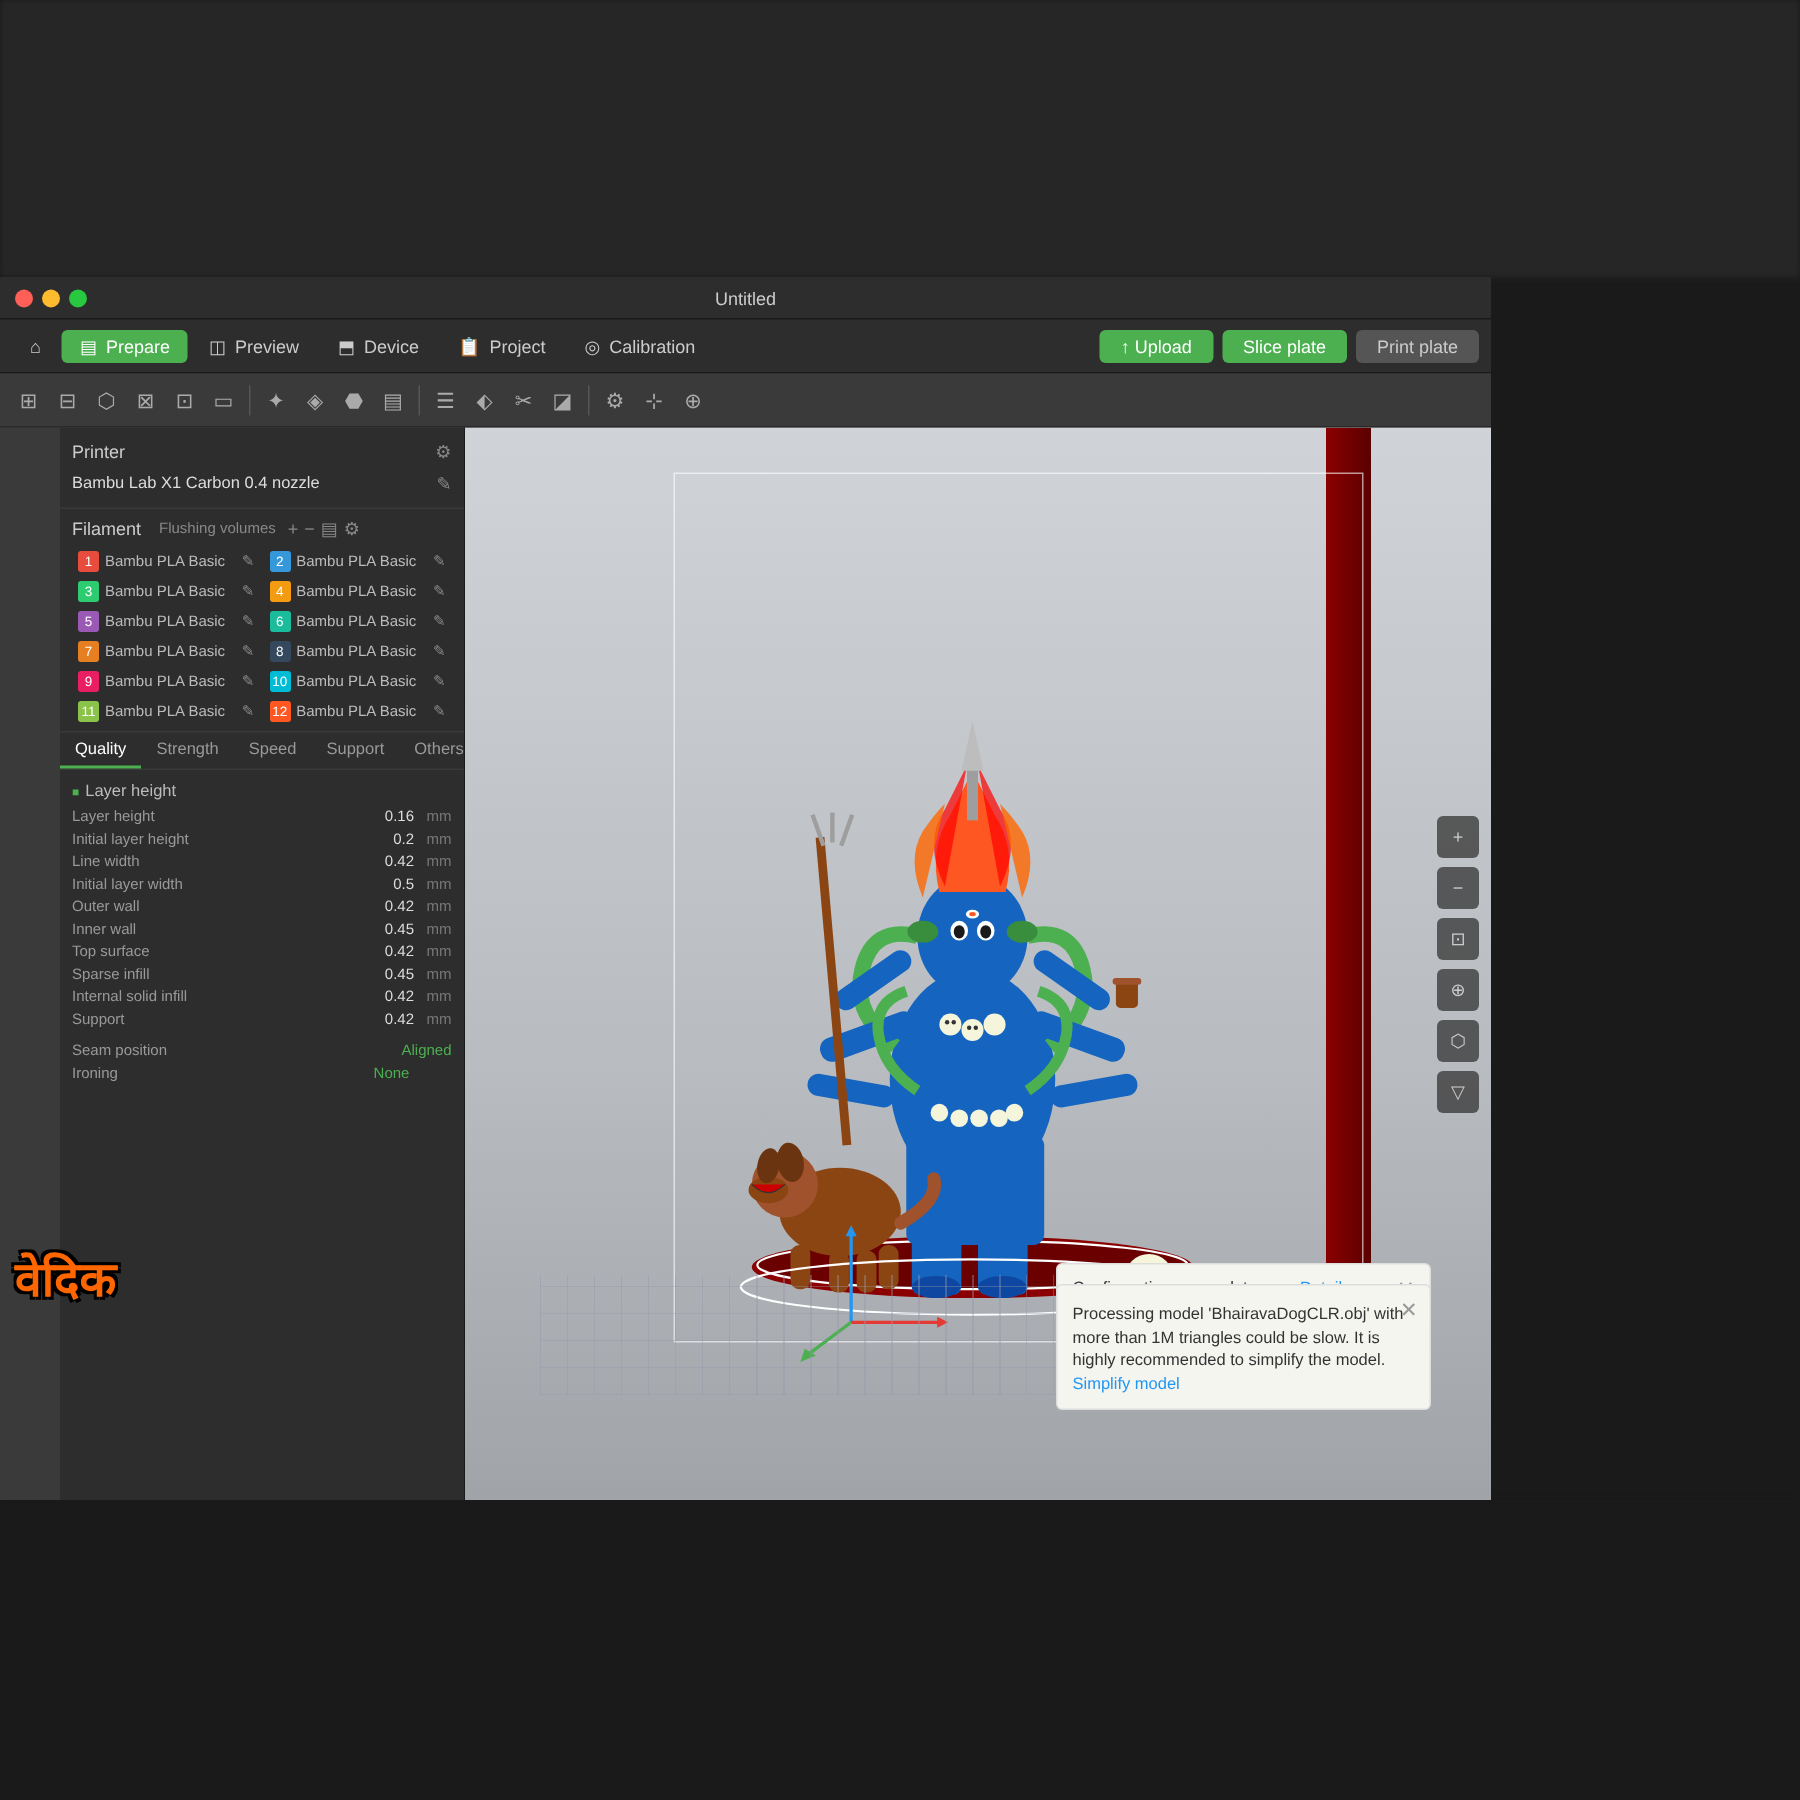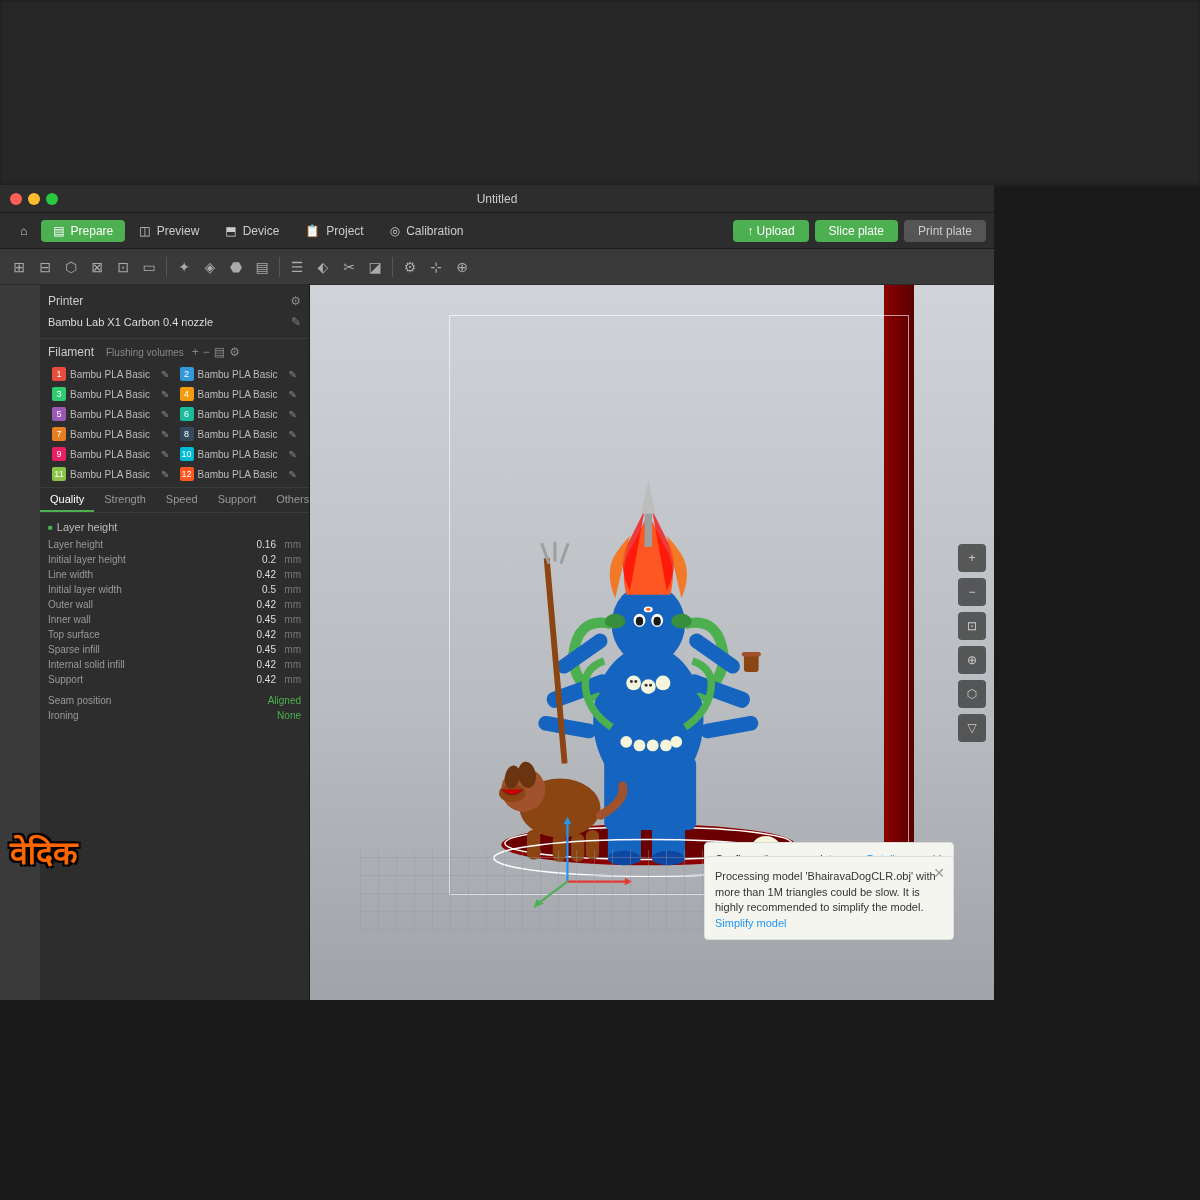--- a/index.html
+++ b/index.html
@@ -424,21 +424,21 @@
     <span class="param-unit">mm</span>
   </div>
           </div>
 
         <div class="param-row" style="margin-top:6px;">
           <span class="param-label">Seam position</span>
           <span class="param-value" style="color:#4CAF50;width:80px;">Aligned</span>
         </div>
         <div class="param-row">
           <span class="param-label">Ironing</span>
-          <span class="param-value" style="color:#4CAF50;width:80px;">None</span>
+          <span class="param-value" style="color:#4CAF50;width:80px;text-align:center;">None</span>
         </div>
       </div>
     </div>
 
     <div class="viewport">
       <div class="viewport-bg"></div>
 
       <div class="dark-wall"></div>
 
       <div class="bounding-box"></div>

